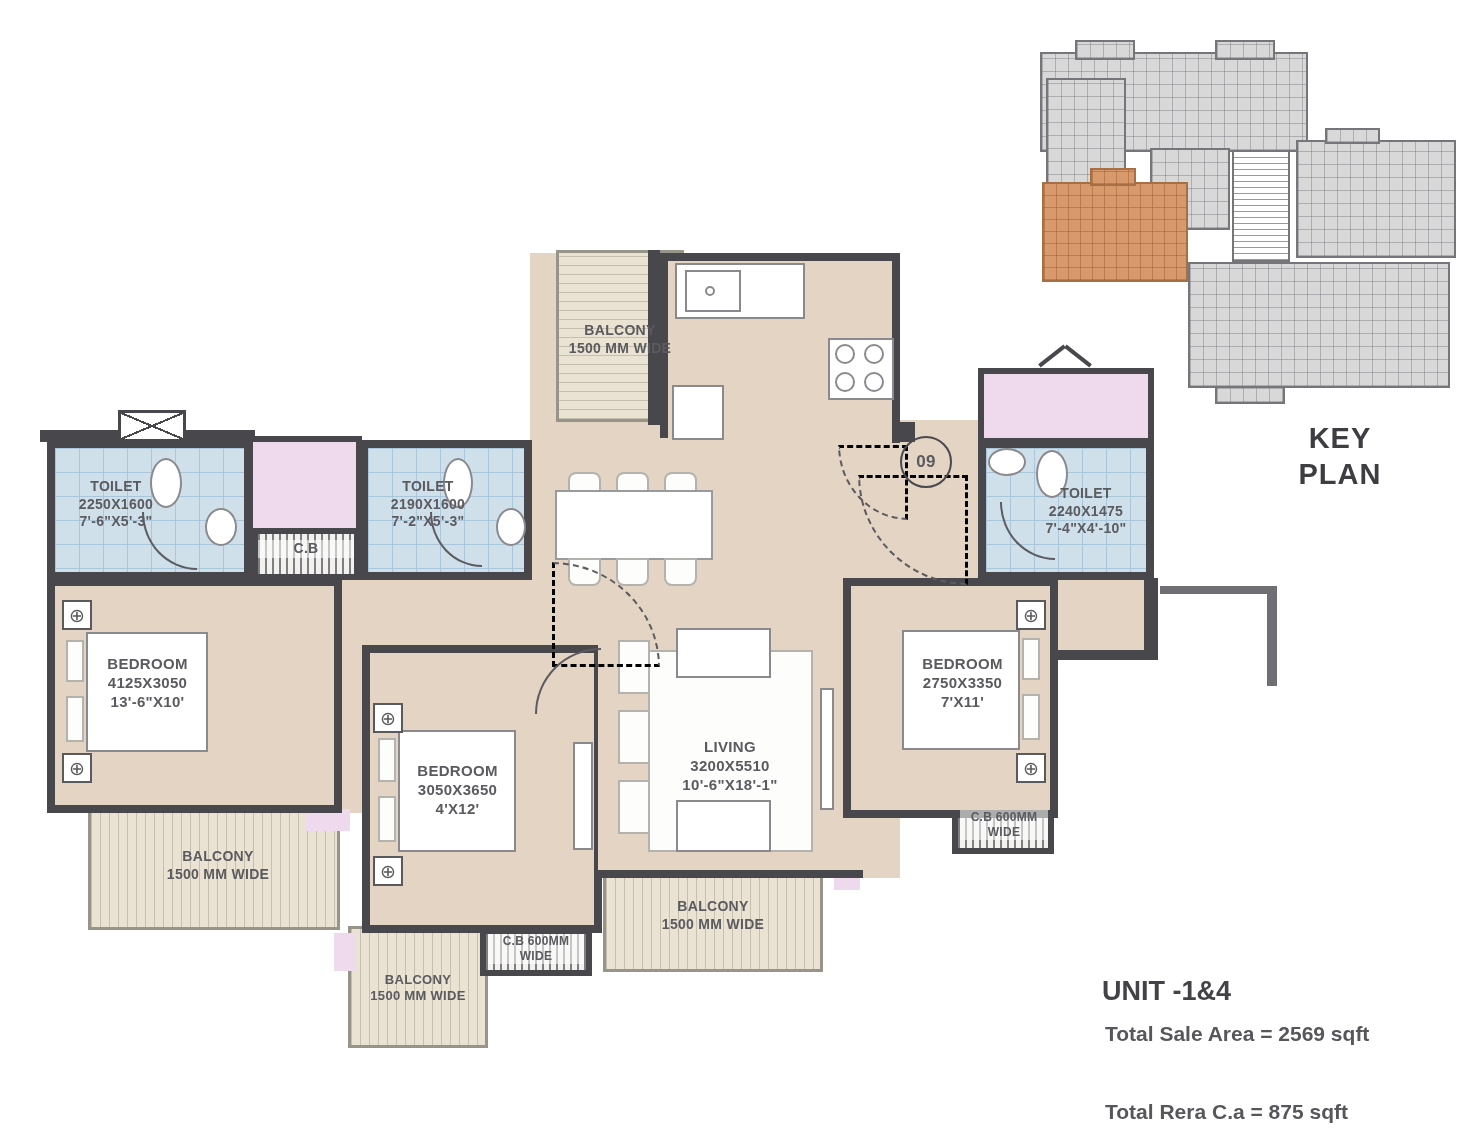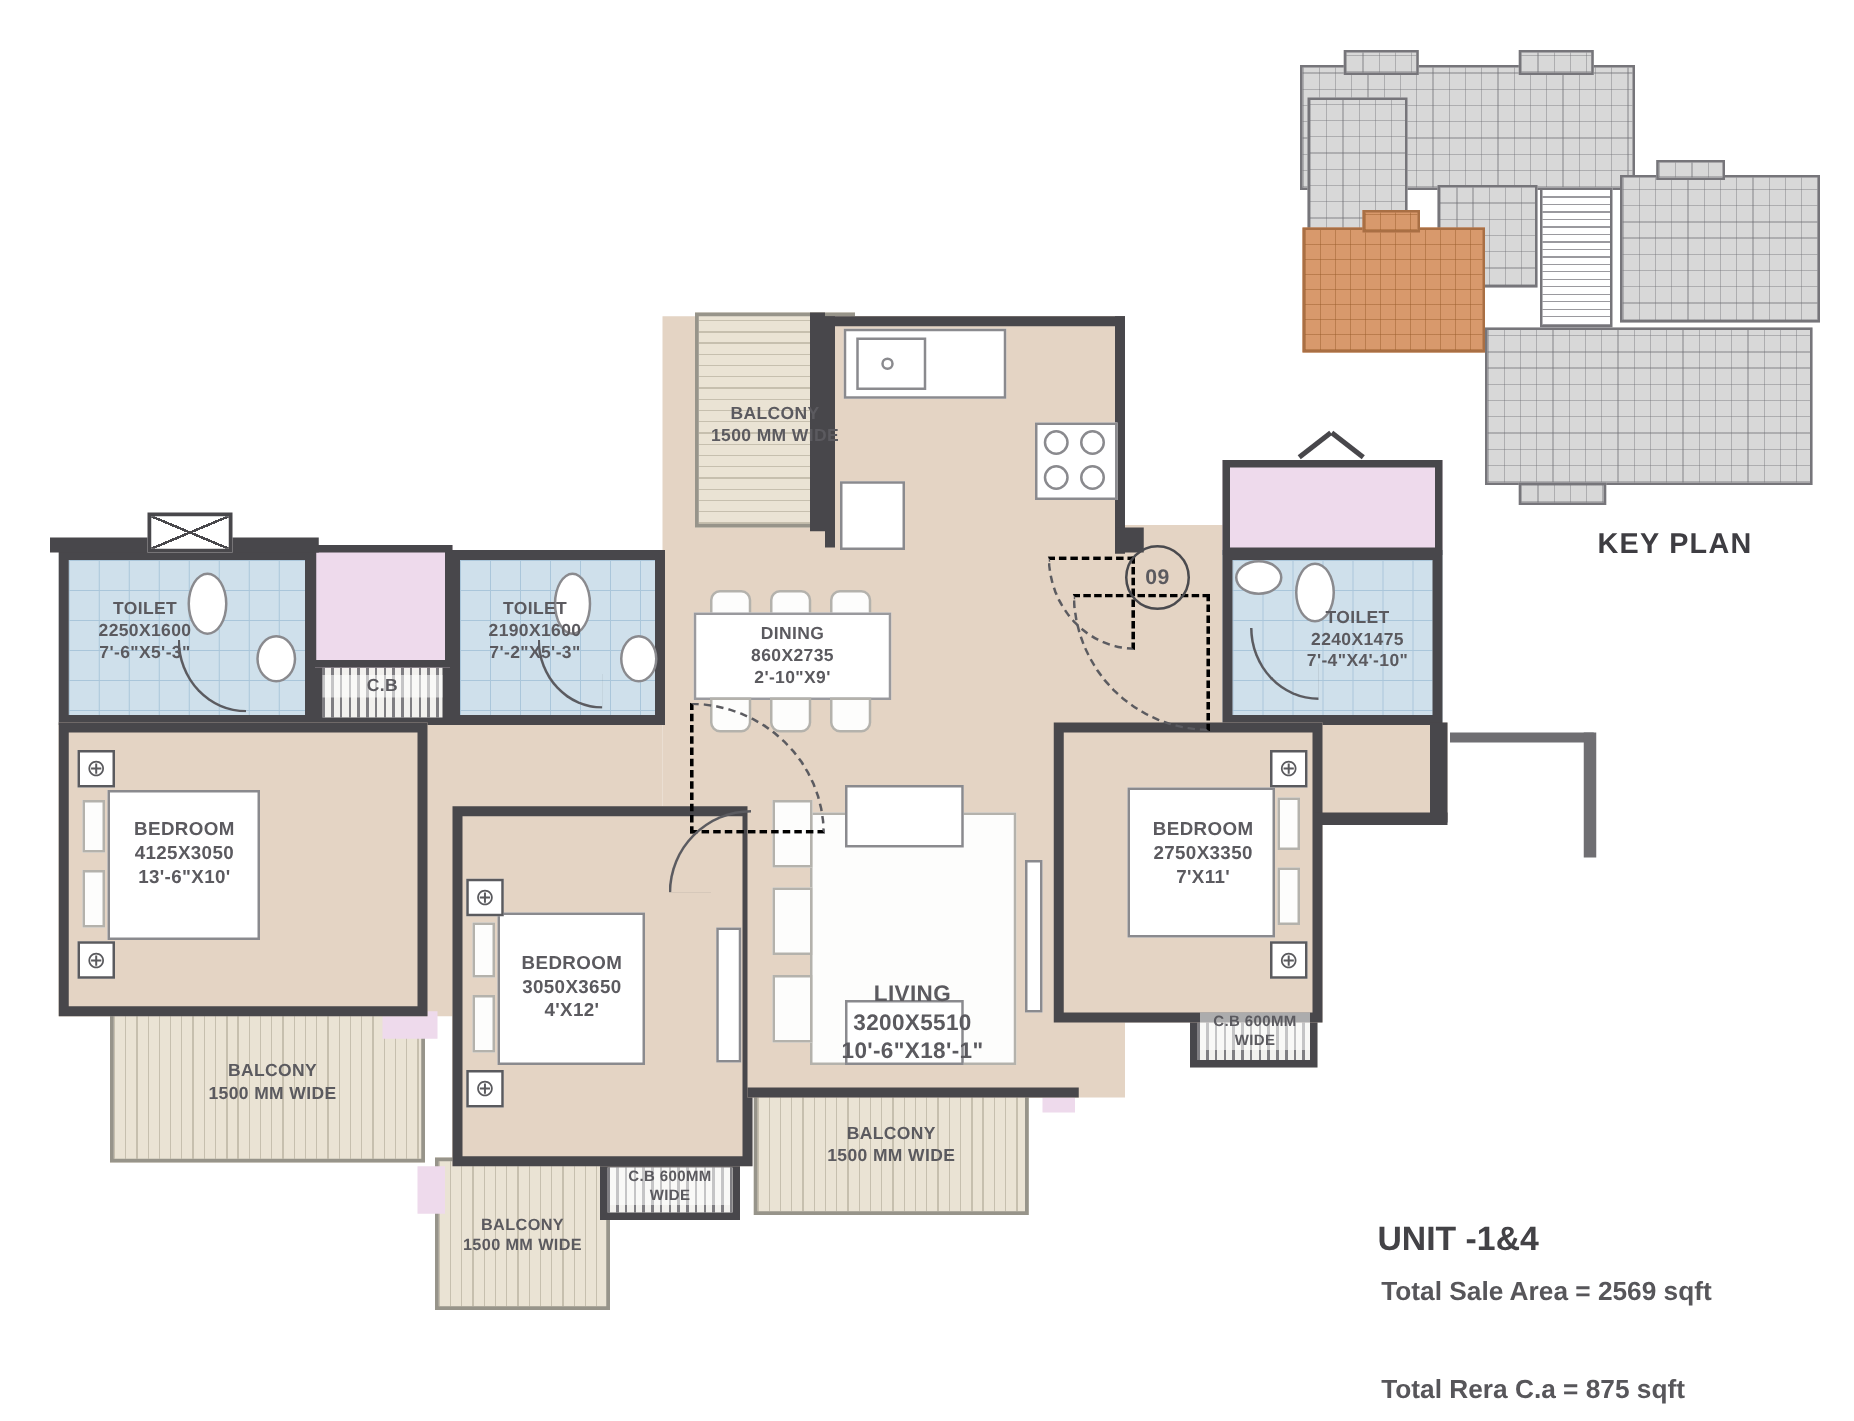--- a/index.html
+++ b/index.html
@@ -170,26 +170,21 @@
   <div class="lbl" style="left:366px;top:478px;width:124px;font-size:14px;">
     <div>TOILET</div>
     <div>2190X1600</div>
     <div>7'-2"X5'-3"</div>
   </div>
   <div class="lbl" style="left:1022px;top:485px;width:128px;font-size:14px;">
     <div>TOILET</div>
     <div>2240X1475</div>
     <div>7'-4"X4'-10"</div>
   </div>
-  <div class="lbl" style="left:560px;top:498px;width:148px;font-size:14px;">
-    <div>DINING</div>
-    <div>860X2735</div>
-    <div>2'-10"X9'</div>
-  </div>
-  <div class="lbl" style="left:650px;top:738px;width:160px;font-size:18px;margin-top:46px;">
+  <div class="lbl" style="left:650px;top:738px;width:160px;font-size:15px;">
     <div>LIVING</div>
     <div>3200X5510</div>
     <div>10'-6"X18'-1"</div>
   </div>
   <div class="lbl" style="left:70px;top:655px;width:155px;font-size:15px;">
     <div>BEDROOM</div>
     <div>4125X3050</div>
     <div>13'-6"X10'</div>
   </div>
   <div class="lbl" style="left:380px;top:762px;width:155px;font-size:15px;">
@@ -237,19 +232,19 @@
     <div class="kp" style="left:21px;top:48px;width:80px;height:112px;"></div>
     <div class="kp" style="left:125px;top:118px;width:80px;height:82px;"></div>
     <div class="kp-stairs" style="left:207px;top:120px;width:58px;height:112px;"></div>
     <div class="kp" style="left:271px;top:110px;width:160px;height:118px;"></div>
     <div class="kp" style="left:300px;top:98px;width:55px;height:16px;"></div>
     <div class="kp" style="left:163px;top:232px;width:262px;height:126px;"></div>
     <div class="kp" style="left:190px;top:356px;width:70px;height:18px;"></div>
     <div class="kp kp-orange" style="left:17px;top:152px;width:146px;height:100px;"></div>
     <div class="kp kp-orange" style="left:65px;top:138px;width:46px;height:18px;"></div>
   </div>
-  <div class="lbl" style="left:1270px;top:420px;width:140px;font-size:23px;color:#3e3d42;letter-spacing:1px;">KEY PLAN</div>
+  <div class="lbl" style="left:1270px;top:420px;width:140px;font-size:29px;color:#3e3d42;letter-spacing:1px;">KEY PLAN</div>
 
   <div class="info" style="left:1102px;top:976px;font-size:27px;color:#434246;">UNIT -1&amp;4</div>
   <div class="info" style="left:1105px;top:1022px;">Total Sale Area = 2569 sqft</div>
   <div class="info" style="left:1105px;top:1100px;">Total Rera C.a = 875 sqft</div>
 
 </div>
 
 </body></html>

